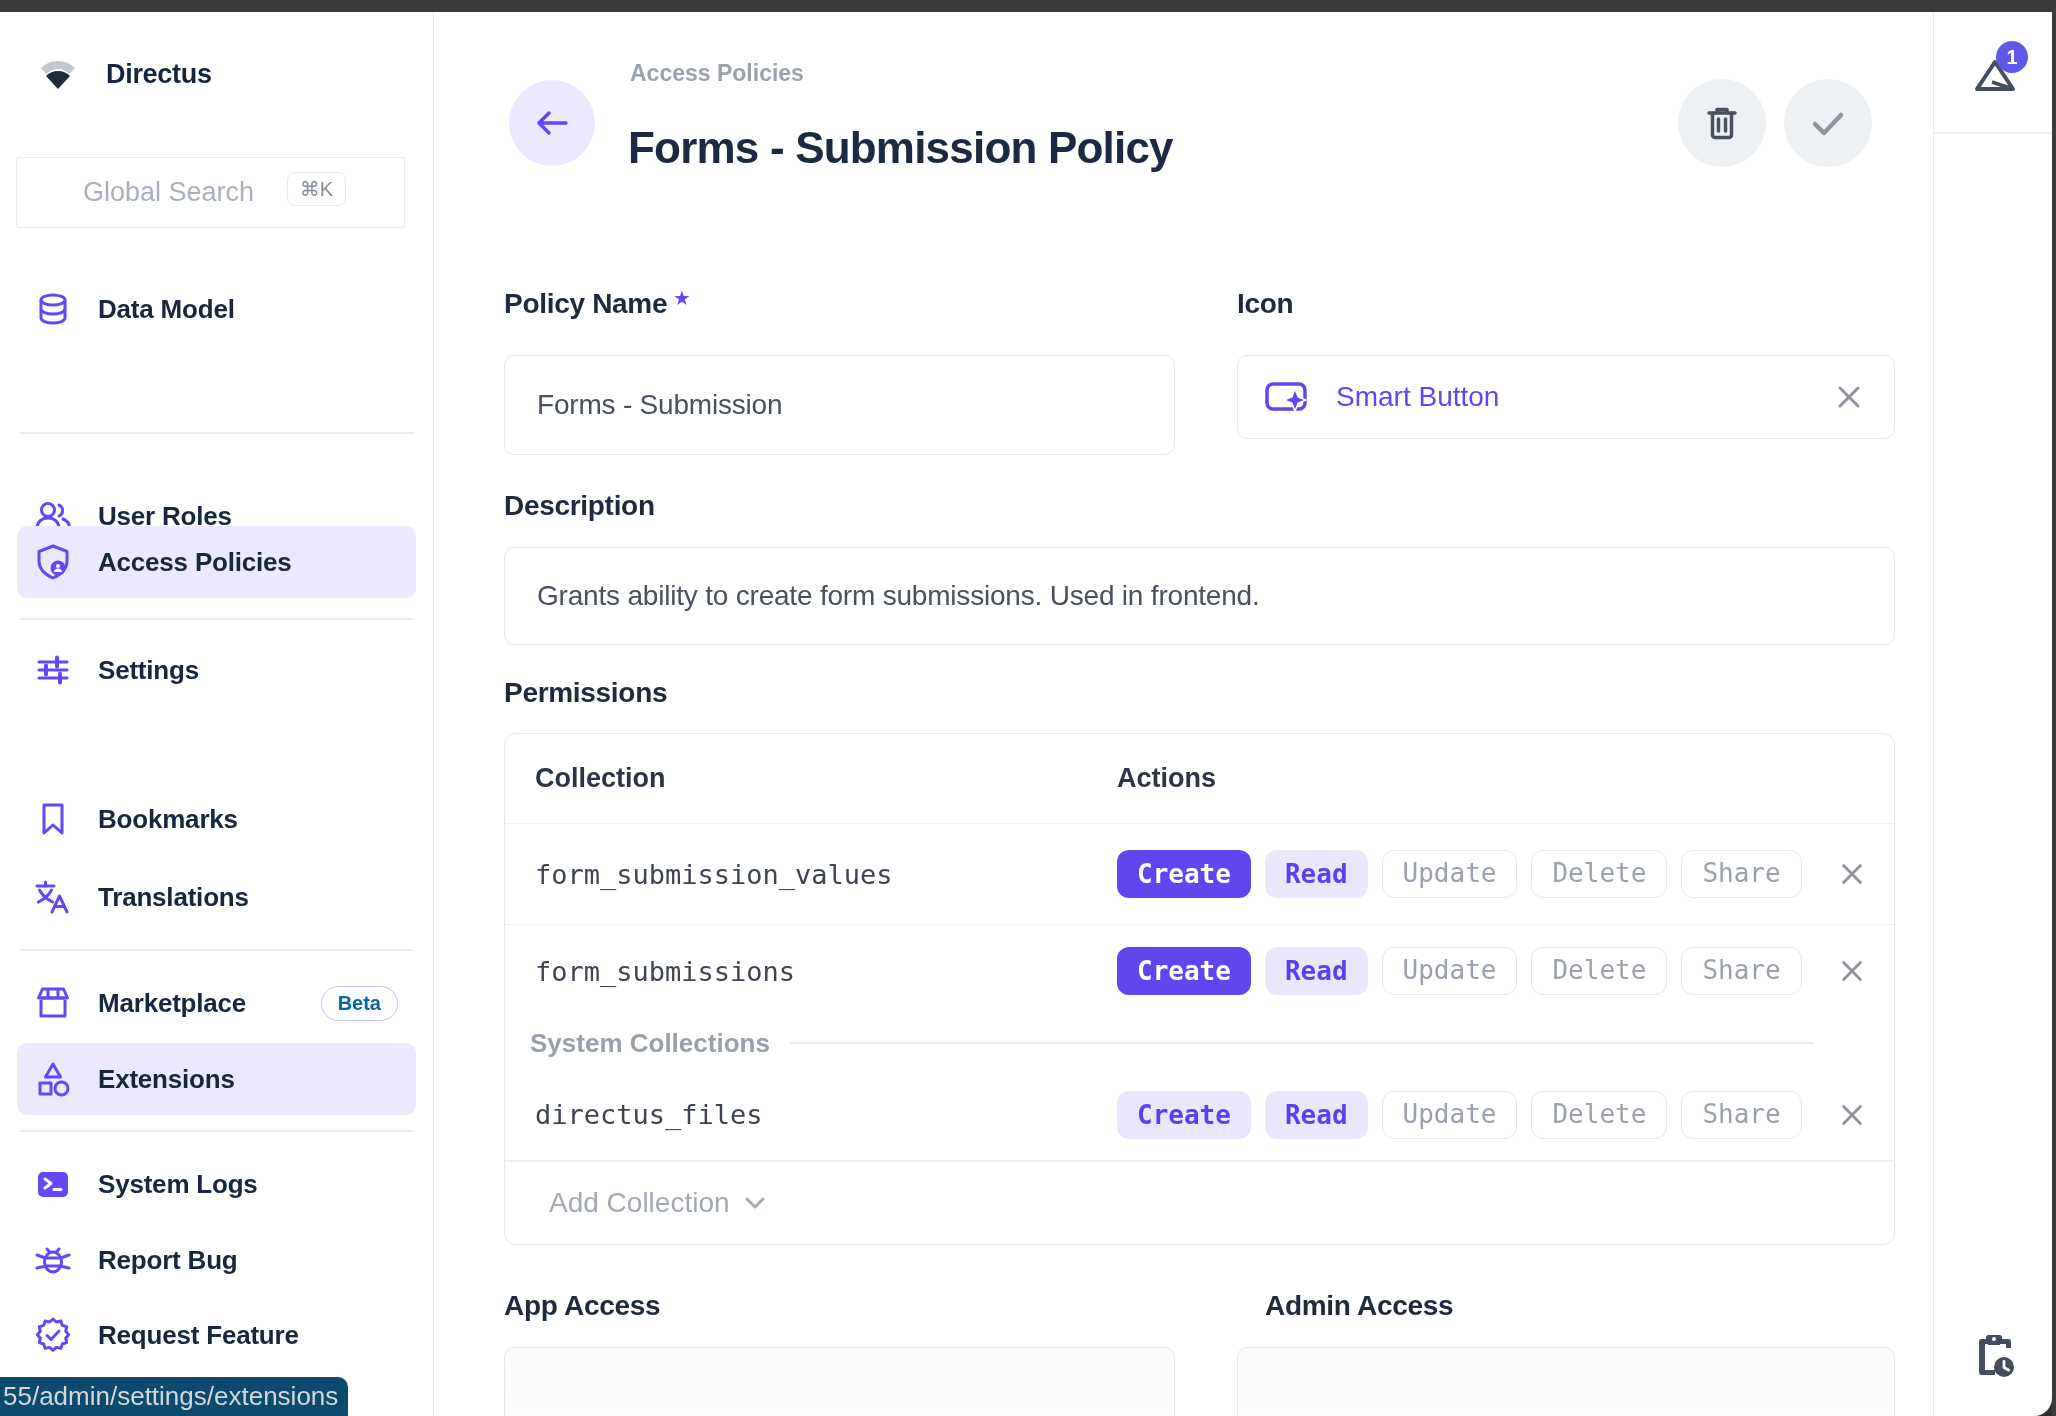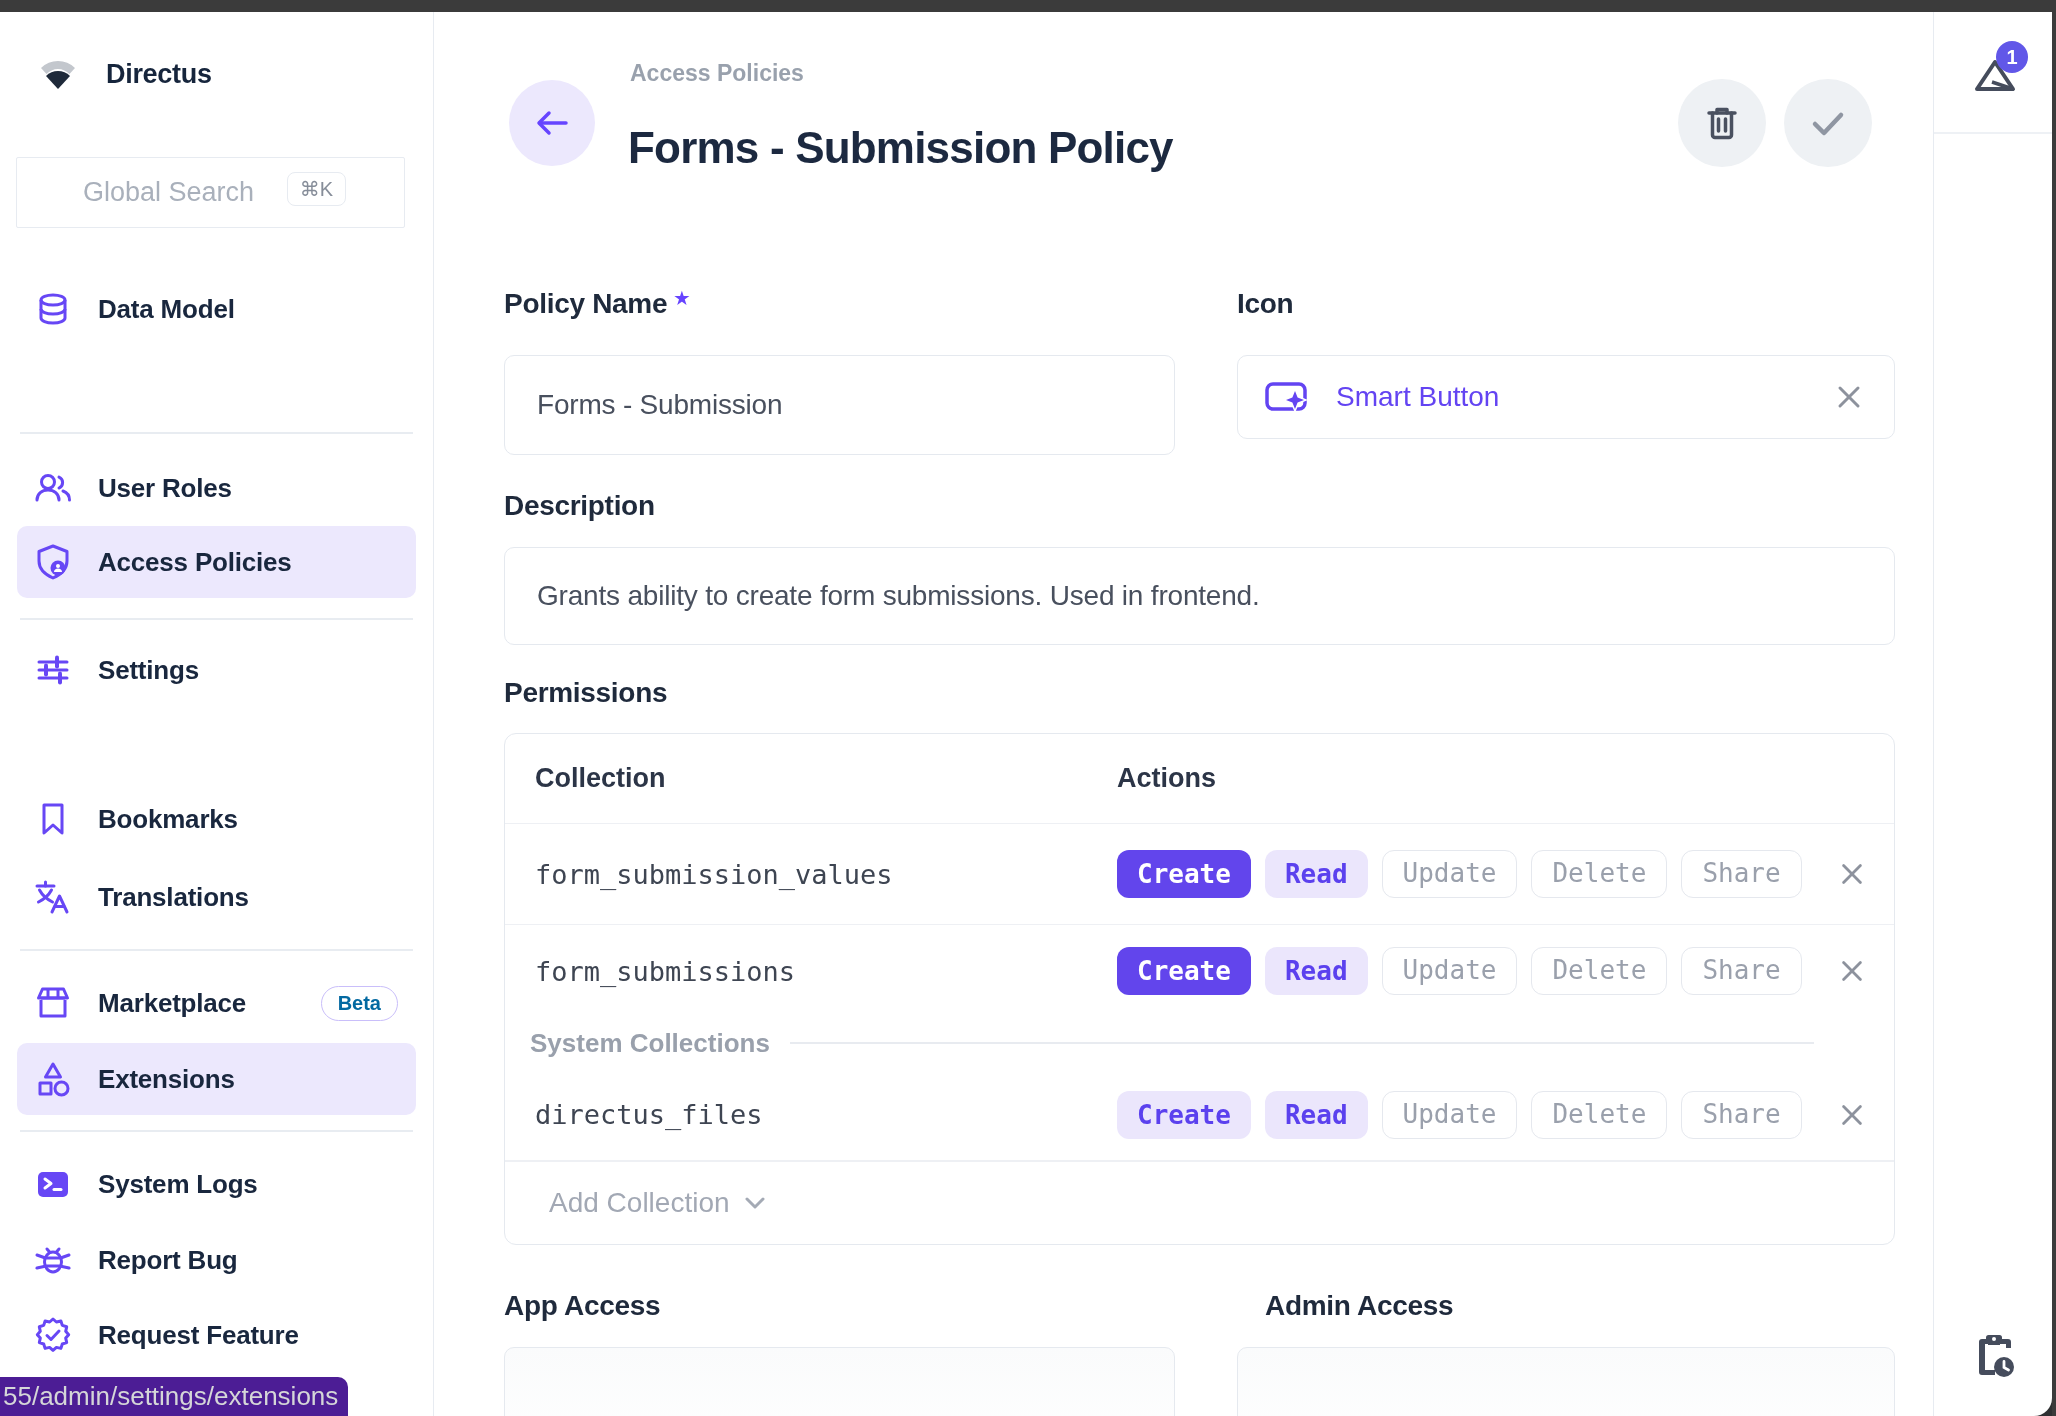--- a/index.html
+++ b/index.html
@@ -23,21 +23,21 @@
   .nav-item{position:absolute;left:17px;width:399px;height:72px;display:flex;align-items:center;
             padding-left:16px;box-sizing:border-box;border-radius:10px;cursor:pointer;}
   .nav-item.active{background:#ece8fd;}
   .nav-item .ic{width:40px;height:40px;flex:0 0 40px;margin-right:25px;}
   .nav-label{font-size:26px;font-weight:600;color:#19273e;letter-spacing:-0.2px;white-space:nowrap;}
   .nav-divider{position:absolute;left:20px;width:393px;height:1.5px;background:#e8ecf1;}
   .beta-badge{margin-left:auto;margin-right:18px;border:1.5px solid #c9befa;border-radius:20px;
               padding:5px 16px;font-size:20px;font-weight:600;color:#0369a1;text-align:center;}
 
   
-  .statusbar{position:absolute;left:0;top:1377px;width:348px;height:39px;background:#4c1d95;
+  .statusbar{position:absolute;left:0;top:1377px;width:348px;height:39px;background:#0c4a6e;
              border-top-right-radius:10px;z-index:50;display:flex;align-items:center;}
   .statusbar span{margin-left:3px;font-size:26px;color:#d5d6d8;white-space:nowrap;overflow:hidden;}
 
   
   .main{position:absolute;left:434px;top:12px;width:1499px;height:1404px;background:#fff;}
   .back-btn{position:absolute;left:75px;top:68px;width:86px;height:86px;border-radius:50%;
             background:#ece8fd;display:flex;align-items:center;justify-content:center;cursor:pointer;}
   .crumb{position:absolute;left:196px;top:48px;font-size:23px;font-weight:600;color:#99a1ad;}
   .page-title{position:absolute;left:194px;top:82px;font-size:44px;font-weight:700;color:#1c2940;
               letter-spacing:-0.8px;white-space:nowrap;}
@@ -116,21 +116,21 @@
     <div class="nav-item" style="top:261px">
       <svg class="ic" viewBox="0 0 40 40" fill="none" stroke="#6747f5" stroke-width="3">
         <ellipse cx="20" cy="11" rx="12" ry="5"></ellipse>
           <path d="M8 11 v18 c0 2.8 5.4 5 12 5 s12 -2.2 12 -5 v-18"></path>
           <path d="M8 20 c0 2.8 5.4 5 12 5 s12 -2.2 12 -5"></path>
       </svg>
       <span class="nav-label">Data Model</span>
     </div>
     <div class="nav-divider" style="top:420px"></div>
 
-    <div class="nav-item" style="top:440px">
+    <div class="nav-item" style="top:468px">
       <svg class="ic" viewBox="0 0 40 40" fill="none" stroke="#6747f5" stroke-width="3">
         <circle cx="15" cy="14" r="6.5"></circle>
           <path d="M4 32 c0 -6.5 5 -10 11 -10 s11 3.5 11 10" stroke-linecap="round"></path>
         <path d="M26 9 a6 6 0 0 1 0 11" stroke-linecap="round"></path>
           <path d="M30 23 c4 1.5 6.5 4.5 6.5 9" stroke-linecap="round"></path>
       </svg>
       <span class="nav-label">User Roles</span>
     </div>
     <div class="nav-item active" style="top:514px">
       <svg class="ic" viewBox="0 0 40 40">

